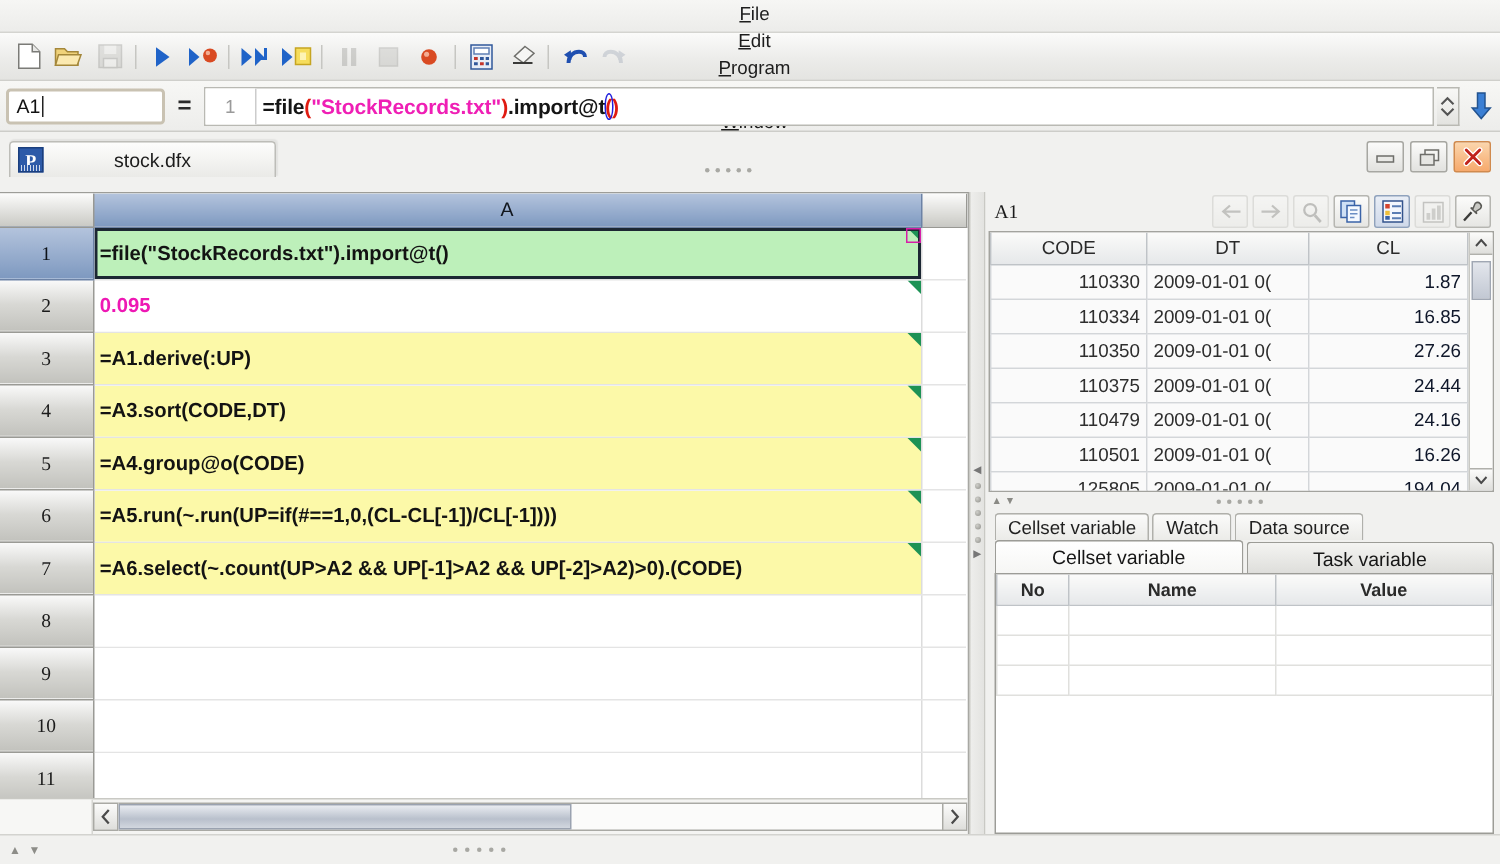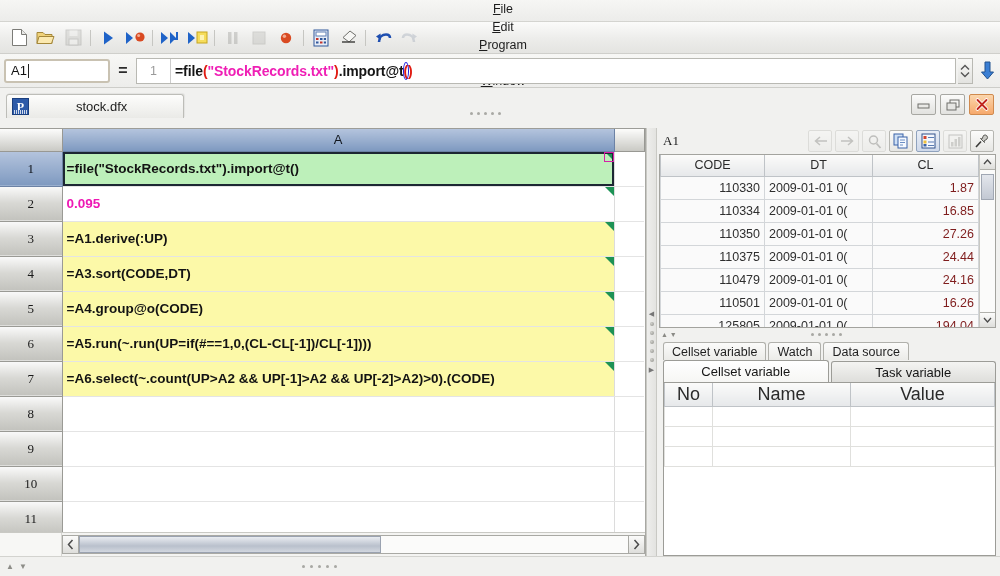--- a/index.html
+++ b/index.html
@@ -416,21 +416,21 @@
     height: 23px;
     border: 1px solid #d3d6d9;
     font-size: 12.5px;
     color: #2e2e2e;
     padding: 0 4px;
     background: #fafafa;
     white-space: nowrap;
     overflow: hidden;
   }
   table.dgrid td.num { text-align: right; }
-  table.dgrid td.cl  { text-align: right; color: #7f1d1d; }
+  table.dgrid td.cl  { text-align: right; color: #0f172a; }
   .vscroll {
     width: 16px;
     background: #f2f2f0;
     border-left: 1px solid #c8c8c3;
     display: flex; flex-direction: column;
   }
   .vs-btn {
     height: 15px;
     background: linear-gradient(to bottom,#fcfcfb,#dedeDB);
     border-bottom: 1px solid #b0b0ab;
@@ -499,21 +499,21 @@
     overflow: hidden;
   }
   table.vgrid {
     border-collapse: collapse; table-layout: fixed; width: 100%;
   }
   table.vgrid th {
     height: 20px;
     background: linear-gradient(to bottom,#fbfbfa,#e6e8ea);
     border: 1px solid #bfc3c7;
     border-top: none;
-    font-size: 18px; font-weight: normal; color: #2a2a2a;
+    font-size: 12px; font-weight: bold; color: #2a2a2a;
   }
   table.vgrid td { height: 20px; border: 1px solid #e0e0dd; background:#fff; }
 
   
   .statusbar {
     position: absolute;
     left: 0; right: 0; bottom: 0;
     height: 20px;
     background: #f1f1ef;
     border-top: 1px solid #d3d3cf;

